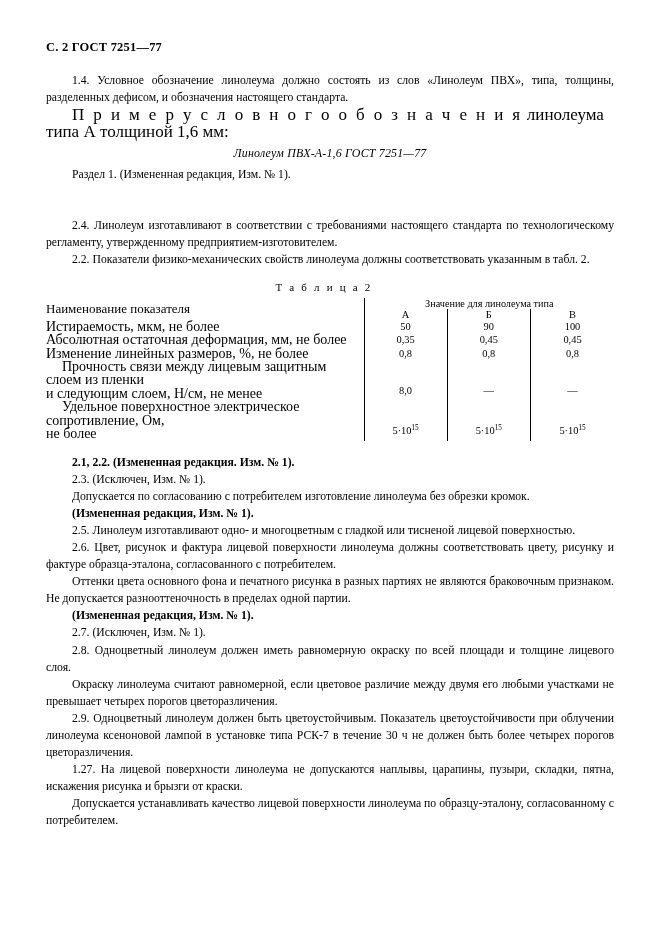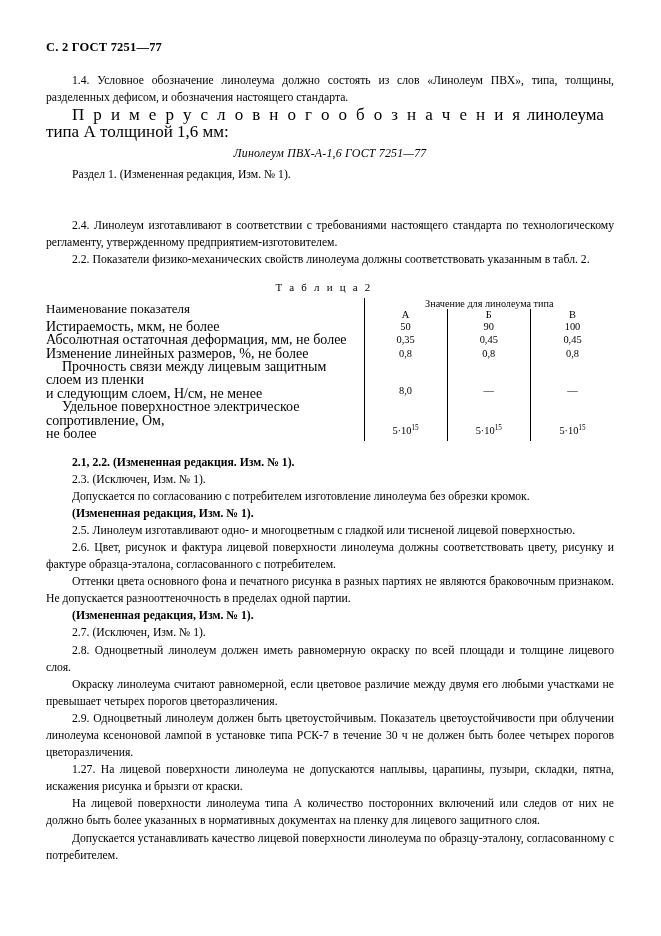--- a/index.html
+++ b/index.html
@@ -222,17 +222,16 @@
     <p class="ind">2.6.  Цвет, рисунок и фактура лицевой поверхности линолеума должны соответствовать цвету, рисунку и фактуре образца-эталона, согласованного с потребителем.</p>
     <p class="ind">Оттенки цвета основного фона и печатного рисунка в разных партиях не являются браковочным признаком. Не допускается разнооттеночность в пределах одной партии.</p>
     <p class="bold-line">(Измененная редакция, Изм. № 1).</p>
 
     <p class="ind" style="text-align:left;"><span>2.7.  </span><span class="bold">(Исключен, Изм. № 1).</span></p>
 
     <p class="ind">2.8.  Одноцветный линолеум должен иметь равномерную окраску по всей площади и толщине лицевого слоя.</p>
     <p class="ind">Окраску линолеума считают равномерной, если цветовое различие между двумя его любыми участками не превышает четырех порогов цветоразличения.</p>
     <p class="ind">2.9.  Одноцветный линолеум должен быть цветоустойчивым. Показатель цветоустойчивости при облучении линолеума ксеноновой лампой в установке типа РСК-7 в течение 30 ч не должен быть более четырех порогов цветоразличения.</p>
     <p class="ind">1.27. На лицевой поверхности линолеума не допускаются наплывы, царапины, пузыри, складки, пятна, искажения рисунка и брызги от краски.</p>
-    <p class="ind">На лицевой поверхности линолеума типа А количество посторонних включений или следов от них не должно быть более указанных в нормативных документах на пленку для лицевого защитного слоя.</p>
     <p class="ind">Допускается устанавливать качество лицевой поверхности линолеума по образцу-эталону, согласованному с потребителем.</p>
 
   </div>
 </div>
 
 </body></html>

